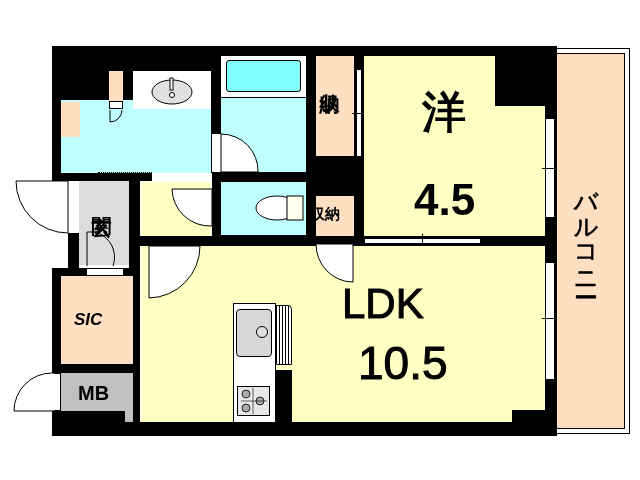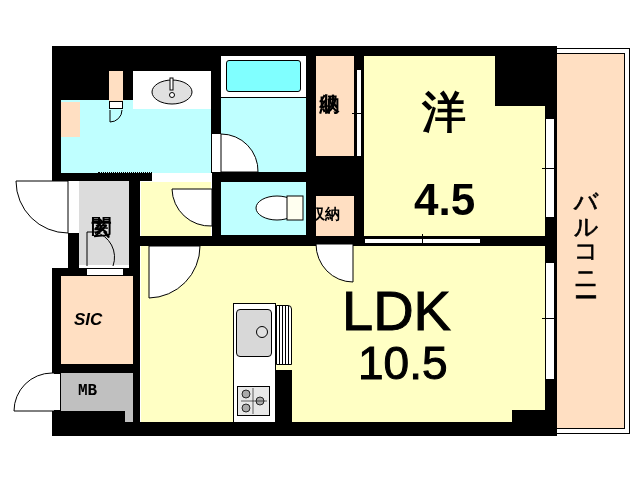--- a/index.html
+++ b/index.html
@@ -99,31 +99,31 @@
 
   <div class="abs peach" style="left:61px;top:276px;width:72px;height:88px;"></div>
   <div class="lbl" style="left:74px;top:311px;font-size:17px;font-family:'Liberation Sans',sans-serif;font-style:italic;">SIC</div>
 
   <div class="abs gray2" style="left:61px;top:373px;width:72px;height:38px;"></div>
   <div class="abs gray2" style="left:125px;top:405px;width:8px;height:17px;"></div>
   <div class="abs white" style="left:53px;top:373px;width:8px;height:38px;border:1px solid #000;"></div>
   <svg style="left:14px;top:372px;width:40px;height:40px;">
     <path d="M40 1 L38 1 A38 38 0 0 0 0 39 L40 39" fill="#fff" stroke="#000" stroke-width="1"></path>
   </svg>
-  <div class="lbl" style="left:78px;top:383px;font-size:16px;font-family:Liberation Mono, monospace;">MB</div>
+  <div class="lbl" style="left:78px;top:383px;font-size:20px;font-family:Liberation Sans, sans-serif;">MB</div>
 
   <div class="abs yellow" style="left:141px;top:246px;width:404px;height:176px;"></div>
   <div class="abs wall" style="left:512px;top:410px;width:33px;height:12px;"></div>
   <svg style="left:148px;top:246px;width:54px;height:54px;">
     <path d="M1 0 L52 0 A52 52 0 0 1 1 52 Z" fill="#fff" stroke="#000" stroke-width="1"></path>
   </svg>
   <svg style="left:316px;top:244px;width:38px;height:40px;">
     <path d="M37 0 L37 38 A37 38 0 0 1 0 0 Z" fill="#fff" stroke="#000" stroke-width="1"></path>
   </svg>
-  <div class="lbl" style="left:342px;top:283px;font-size:56px;font-family:'Liberation Sans',sans-serif;font-weight:normal;-webkit-text-stroke:1px #000;">LDK</div>
+  <div class="lbl" style="left:342px;top:283px;font-size:42px;font-family:'Liberation Sans',sans-serif;font-weight:normal;-webkit-text-stroke:1px #000;">LDK</div>
   <div class="lbl" style="left:358px;top:340px;font-size:46px;font-family:'Liberation Sans',sans-serif;font-weight:normal;-webkit-text-stroke:1px #000;">10.5</div>
   <div class="abs white" style="left:545px;top:262px;width:10px;height:118px;border:1px solid #000;"></div>
   <div class="abs" style="left:542px;top:318px;width:16px;height:1px;background:#000;"></div>
 
   <div class="abs white" style="left:233px;top:303px;width:43px;height:120px;border:1px solid #000;"></div>
   <div class="abs" style="left:236px;top:309px;width:36px;height:48px;background:#d8d8d8;border:1px solid #000;border-radius:4px;"></div>
   <svg style="left:255px;top:325px;width:14px;height:14px;">
     <circle cx="7" cy="7" r="5.5" fill="#e0e0e0" stroke="#000" stroke-width="1"></circle>
   </svg>
   <div class="abs" style="left:237px;top:386px;width:33px;height:30px;background:#e8e8e8;border:1px solid #000;"></div>

